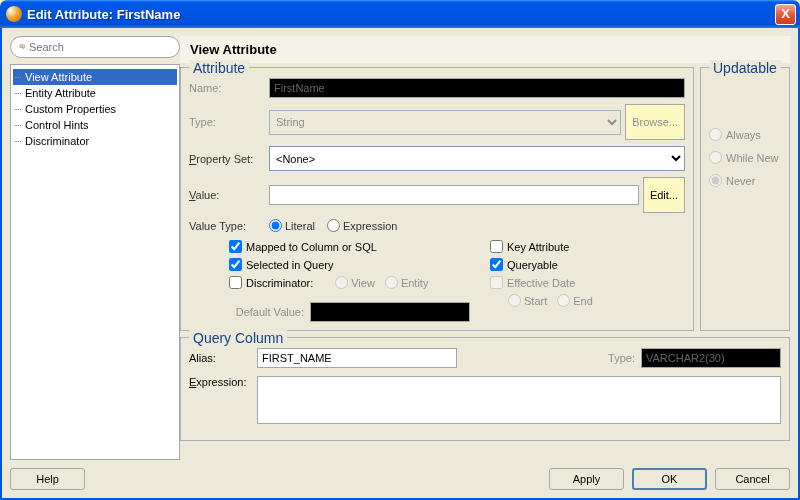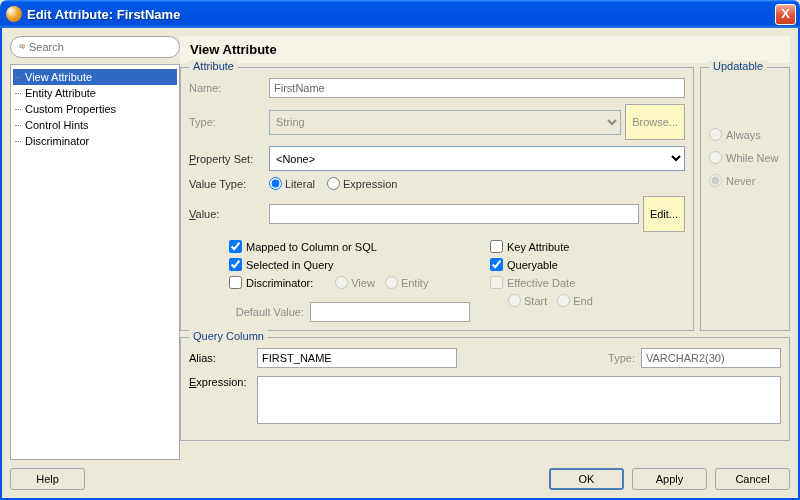--- a/index.html
+++ b/index.html
@@ -23,30 +23,30 @@
 .tree-item { padding: 2px 4px 2px 12px; position: relative; cursor: pointer; color: #000; }
 .tree-item::before { content: ""; position: absolute; left: 2px; top: 50%; width: 6px; border-top: 1px dotted #888; }
 .tree-item.selected { background: #316ac5; color: #fff; }
 
 .content { flex: 1; display: flex; flex-direction: column; min-width: 0; }
 .page-head { background: #f5f3e8; padding: 6px 10px; font-weight: bold; font-size: 13px; color: #000; margin-bottom: 4px; }
 
 .panels-row { display: flex; gap: 6px; margin-bottom: 6px; }
 
 .fieldset { border: 1px solid #b0acc0; padding: 10px 8px 8px 8px; position: relative; }
-.fieldset .legend { position: absolute; top: -8px; left: 8px; background: #ece9d8; padding: 0 4px; color: #15428b; font-size: 11px; }
+.fieldset .legend { position: absolute; top: -8px; left: 8px; background: #ece9d8; padding: 0 4px; color: #15428b; font-size: 14px; }
 .attr-panel { flex: 1; }
 .updatable-panel { width: 90px; }
 
 .form-row { display: flex; align-items: center; margin-bottom: 6px; }
 .form-row label { width: 80px; color: #333; }
 .form-row label.disabled { color: #8e8e8e; }
 .form-row label u { text-decoration: underline; }
 .txt { flex: 1; height: 20px; border: 1px solid #a7a6aa; padding: 0 4px; font-size: 11px; background: #fff; }
-.txt:disabled, .txt.readonly { background: #ffffff; color: #666; }
+.txt:disabled, .txt.readonly { background: #000000; color: #666; }
 .select { flex: 1; height: 25px; border: 1px solid #7f9db9; background: #fff; font-size: 11px; padding: 0 2px; }
 .select:disabled { background: #ece9d8; color: #666; }
 .btn-small { height: 36px; padding: 0 6px; border: 1px solid #a7a6aa; background: #fef9c3; font-size: 11px; margin-left: 4px; cursor: pointer; }
 .btn-small:disabled { color: #8e8e8e; }
 
 .radio-group { display: flex; gap: 12px; align-items: center; }
 .radio-group label { display: inline-flex; align-items: center; gap: 3px; width: auto; }
 
 .checkbox-block { display: flex; margin-top: 8px; }
 .chk-col { flex: 1; display: flex; flex-direction: column; gap: 5px; padding-left: 40px; }
@@ -123,36 +123,36 @@
           <div class="form-row">
             <label class="disabled">Type:</label>
             <select class="select" disabled=""><option>String</option></select>
             <button class="btn-small" disabled="">Browse...</button>
           </div>
           <div class="form-row">
             <label><u>P</u>roperty Set:</label>
             <select class="select"><option>&lt;None&gt;</option></select>
           </div>
           <div class="form-row">
+            <label><u>V</u>alue:</label>
+            <input class="txt" value="" style="">
+            <button class="btn-small">Edit...</button>
+          </div>
+          <div class="form-row">
             <label>Value Type:</label>
             <div class="radio-group">
               <label>
                   <input type="radio" name="vt" checked="" style="">
                   <span>Literal</span>
                 </label>
               <label>
                   <input type="radio" name="vt" style="">
                   <span>Expression</span>
                 </label>
             </div>
-          </div>
-          <div class="form-row">
-            <label><u>V</u>alue:</label>
-            <input class="txt" value="" style="">
-            <button class="btn-small">Edit...</button>
           </div>
 
           <div class="checkbox-block">
             <div class="chk-col">
               <div class="chk-row">
                   <input type="checkbox" checked="" style="">
                   <label>Mapped to Column or SQL</label>
                 </div>
               <div class="chk-row">
                   <input type="checkbox" checked="" style="">
@@ -236,17 +236,17 @@
           <label><u>E</u>xpression:</label>
           <textarea class="expr-area" style=""></textarea>
         </div>
       </div>
     </div>
   </div>
 
   <div class="button-bar">
     <button class="dlg-btn">Help</button>
     <div class="spacer"></div>
+    <button class="dlg-btn">Apply</button>
     <button class="dlg-btn default">OK</button>
-    <button class="dlg-btn">Apply</button>
     <button class="dlg-btn">Cancel</button>
   </div>
 </div>
 
 </body></html>

